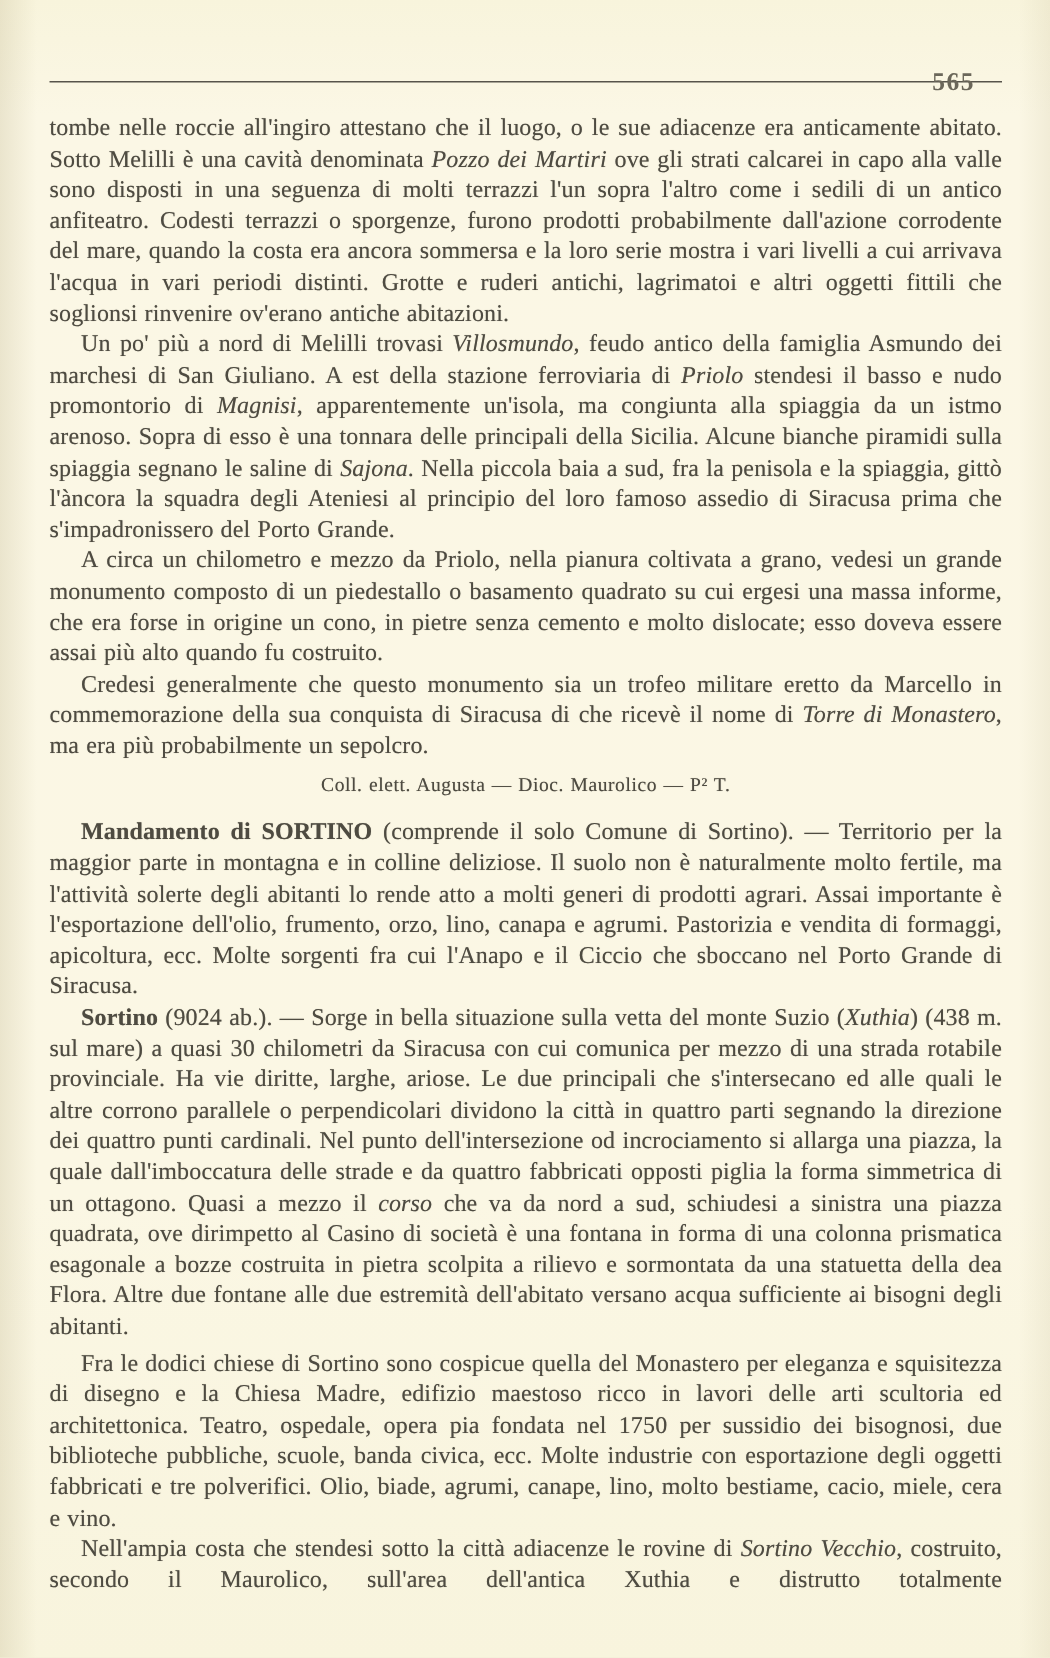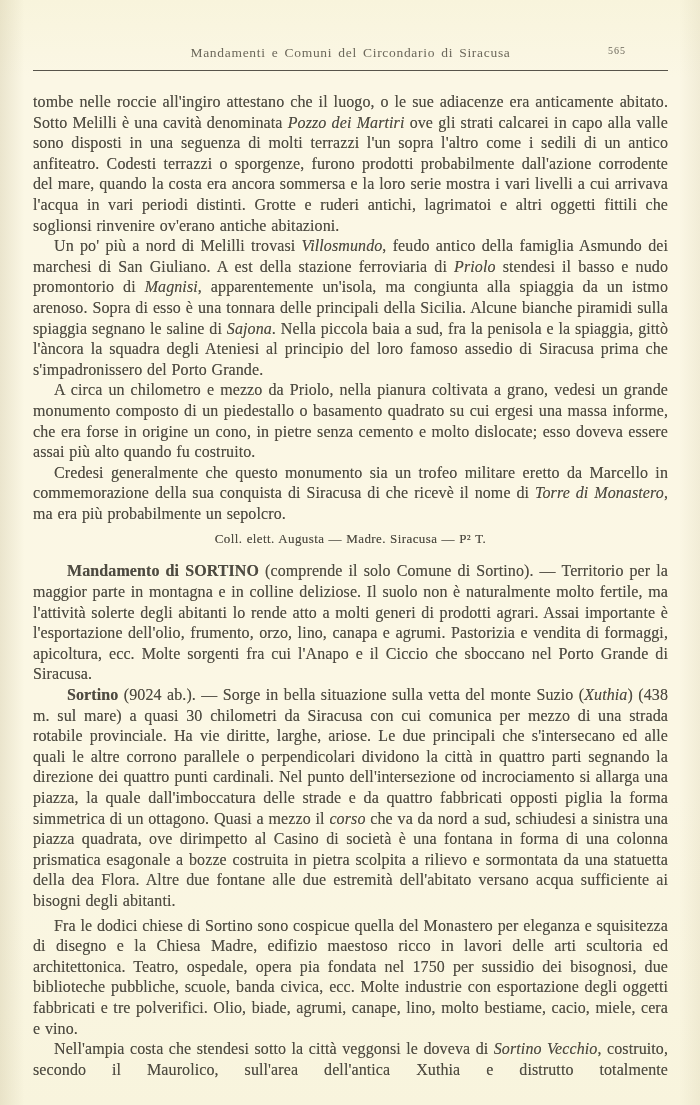--- a/index.html
+++ b/index.html
@@ -21,67 +21,67 @@
   .running-header {
     position:relative;
     padding-top:45px;
     text-align:center;
     font-size:13.5px;
     letter-spacing:.7px;
     word-spacing:2px;
     color:var(--header-ink, #6b675a);
   }
   .page-number {
-    position:absolute; right:42px; top:45px;
-    font-size:10px; letter-spacing:1px;
+    position:absolute; right:18px; top:45px;
+    font-size:17px; letter-spacing:1px;
     color:var(--header-ink, #6b675a);
+    font-weight:bold;
   }
   .header-rule {
     margin-top:9px;
     border-top:1.6px solid var(--rule, #57544b);
   }
   .body-text {
     margin-top:21px;
     font-size:16px;
     line-height:20.6px;
     text-align:justify;
     letter-spacing:.1px;
     word-spacing:.6px;
     text-shadow:0 0 .5px rgba(78,75,65,.55);
   }
   .para { text-align:justify; }
   .para.indent { text-indent:21px;font-family:Liberation Serif, serif; }
   .it { font-style:italic; }
-  .bd { font-weight:700;margin-left:13px; }
+  .bd { font-weight:700; }
   .center-note {
     text-align:center;
     font-size:13px;
     line-height:18px;
     margin:6px 0 13px 0;
     letter-spacing:.4px;
     text-indent:0;
   }
   .gap-before { margin-top:4px; }
   .justify-last { text-align-last:justify; }
 </style>
 </head>
 <body>
 
 <div class="page">
   <header class="running-header">
-    <span class="running-title">Mandamenti e Comuni del Circondario di Siracusa</span>
     <span class="page-number">565</span>
   </header>
 
   <div class="header-rule"></div>
 
   <main class="body-text">
       <p class="para"><span class="rn">tombe nelle roccie all'ingiro attestano che il luogo, o le sue adiacenze era anticamente abitato. Sotto Melilli è una cavità denominata </span><span class="it">Pozzo dei Martiri</span><span class="rn"> ove gli strati calcarei in capo alla valle sono disposti in una seguenza di molti terrazzi l'un sopra l'altro come i sedili di un antico anfiteatro. Codesti terrazzi o sporgenze, furono prodotti probabilmente dall'azione corrodente del mare, quando la costa era ancora sommersa e la loro serie mostra i vari livelli a cui arrivava l'acqua in vari periodi distinti. Grotte e ruderi antichi, lagrimatoi e altri oggetti fittili che soglionsi rinvenire ov'erano antiche abitazioni.</span></p>
       <p class="para indent"><span class="rn">Un po' più a nord di Melilli trovasi </span><span class="it">Villosmundo</span><span class="rn">, feudo antico della famiglia Asmundo dei marchesi di San Giuliano. A est della stazione ferroviaria di </span><span class="it">Priolo</span><span class="rn"> stendesi il basso e nudo promontorio di </span><span class="it">Magnisi</span><span class="rn">, apparentemente un'isola, ma congiunta alla spiaggia da un istmo arenoso. Sopra di esso è una tonnara delle principali della Sicilia. Alcune bianche piramidi sulla spiaggia segnano le saline di </span><span class="it">Sajona</span><span class="rn">. Nella piccola baia a sud, fra la penisola e la spiaggia, gittò l'àncora la squadra degli Ateniesi al principio del loro famoso assedio di Siracusa prima che s'impadronissero del Porto Grande.</span></p>
       <p class="para indent"><span class="rn">A circa un chilometro e mezzo da Priolo, nella pianura coltivata a grano, vedesi un grande monumento composto di un piedestallo o basamento quadrato su cui ergesi una massa informe, che era forse in origine un cono, in pietre senza cemento e molto dislocate; esso doveva essere assai più alto quando fu costruito.</span></p>
       <p class="para indent"><span class="rn">Credesi generalmente che questo monumento sia un trofeo militare eretto da Marcello in commemorazione della sua conquista di Siracusa di che ricevè il nome di </span><span class="it">Torre di Monastero</span><span class="rn">, ma era più probabilmente un sepolcro.</span></p>
-      <p class="para center-note"><span class="rn">Coll. elett. Augusta — Madre. Siracusa — P² T.</span></p>
+      <p class="para center-note"><span class="rn">Coll. elett. Augusta — Dioc. Maurolico — P² T.</span></p>
       <p class="para indent"><span class="bd">Mandamento di SORTINO</span><span class="rn"> (comprende il solo Comune di Sortino). — Territorio per la maggior parte in montagna e in colline deliziose. Il suolo non è naturalmente molto fertile, ma l'attività solerte degli abitanti lo rende atto a molti generi di prodotti agrari. Assai importante è l'esportazione dell'olio, frumento, orzo, lino, canapa e agrumi. Pastorizia e vendita di formaggi, apicoltura, ecc. Molte sorgenti fra cui l'Anapo e il Ciccio che sboccano nel Porto Grande di Siracusa.</span></p>
       <p class="para indent"><span class="bd">Sortino</span><span class="rn"> (9024 ab.). — Sorge in bella situazione sulla vetta del monte Suzio (</span><span class="it">Xuthia</span><span class="rn">) (438 m. sul mare) a quasi 30 chilometri da Siracusa con cui comunica per mezzo di una strada rotabile provinciale. Ha vie diritte, larghe, ariose. Le due principali che s'intersecano ed alle quali le altre corrono parallele o perpendicolari dividono la città in quattro parti segnando la direzione dei quattro punti cardinali. Nel punto dell'intersezione od incrociamento si allarga una piazza, la quale dall'imboccatura delle strade e da quattro fabbricati opposti piglia la forma simmetrica di un ottagono. Quasi a mezzo il </span><span class="it">corso</span><span class="rn"> che va da nord a sud, schiudesi a sinistra una piazza quadrata, ove dirimpetto al Casino di società è una fontana in forma di una colonna prismatica esagonale a bozze costruita in pietra scolpita a rilievo e sormontata da una statuetta della dea Flora. Altre due fontane alle due estremità dell'abitato versano acqua sufficiente ai bisogni degli abitanti.</span></p>
       <p class="para indent gap-before"><span class="rn">Fra le dodici chiese di Sortino sono cospicue quella del Monastero per eleganza e squisitezza di disegno e la Chiesa Madre, edifizio maestoso ricco in lavori delle arti scultoria ed architettonica. Teatro, ospedale, opera pia fondata nel 1750 per sussidio dei bisognosi, due biblioteche pubbliche, scuole, banda civica, ecc. Molte industrie con esportazione degli oggetti fabbricati e tre polverifici. Olio, biade, agrumi, canape, lino, molto bestiame, cacio, miele, cera e vino.</span></p>
-      <p class="para indent justify-last"><span class="rn">Nell'ampia costa che stendesi sotto la città veggonsi le doveva di </span><span class="it">Sortino Vecchio</span><span class="rn">, costruito, secondo il Maurolico, sull'area dell'antica Xuthia e distrutto totalmente</span></p>
+      <p class="para indent justify-last"><span class="rn">Nell'ampia costa che stendesi sotto la città adiacenze le rovine di </span><span class="it">Sortino Vecchio</span><span class="rn">, costruito, secondo il Maurolico, sull'area dell'antica Xuthia e distrutto totalmente</span></p>
     </main>
 </div>
 
 </body></html>

